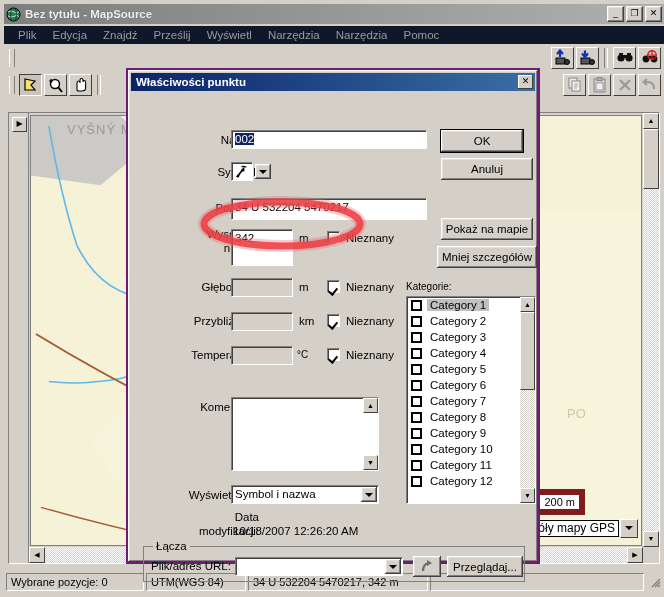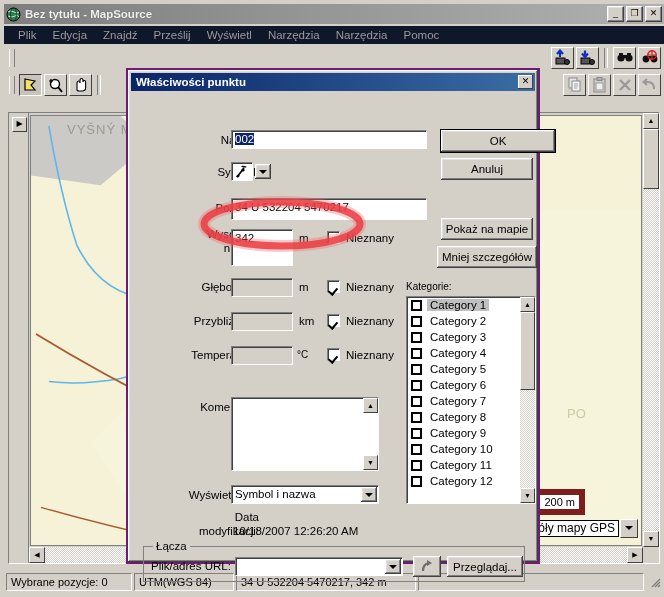--- a/index.html
+++ b/index.html
@@ -318,21 +318,21 @@
     </div>
 
     <div class="hscroll">
       <div class="sbtn" style="left:0;bottom:0;">◀</div>
       <div class="sthumb" style="left:330px;bottom:0;width:40px;height:16px;"></div>
       <div class="sbtn" style="right:0;bottom:0;">▶</div>
     </div>
   </div>
 
   <div class="statusbar">
-    <span class="sbcell" style="width:126px;">Wybrane pozycje: 0</span>
+    <span class="sbcell" style="width:138px;">Wybrane pozycje: 0</span>
     <span class="sbcell" style="width:100px;">UTM(WGS 84)</span>
     <span class="sbcell" style="width:180px;">34 U 532204 5470217, 342 m</span>
     <span class="sbcell" style="flex:1;"></span>
     <span class="sbgrip">
       <svg width="14" height="14" viewBox="0 0 14 14">
           <path d="M12 4 L4 12 M12 7 L7 12 M12 10 L10 12" stroke="#808080" stroke-width="1.4"></path>
         </svg>
     </span>
   </div>
 
@@ -401,21 +401,21 @@
       <span class="lbl" style="left:2px;top:395px;width:126px;">Wyświetlanie:</span>
       <span class="ti" style="left:100px;top:391px;width:148px;height:19px;">Symbol i nazwa</span>
       <span class="dropbtn" style="left:230px;top:393px;">
           <span class="tri-d"></span>
         </span>
 
       <span class="lbl" style="left:20px;top:417px;width:108px;">Data</span>
       <span class="lbl" style="left:10px;top:431px;width:118px;">modyfikacji:</span>
       <span style="position:absolute;left:102px;top:431px;font-size:11.5px;">10/18/2007 12:26:20 AM</span>
 
-      <div class="btn def" style="left:310px;top:36px;width:114px;height:22px;">OK</div>
+      <div class="btn def" style="left:310px;top:36px;width:82px;height:22px;">OK</div>
       <div class="btn" style="left:310px;top:64px;width:92px;height:22px;">Anuluj</div>
       <div class="btn" style="left:310px;top:124px;width:92px;height:22px;">Pokaż na mapie</div>
       <div class="btn" style="left:306px;top:152px;width:100px;height:22px;">Mniej szczegółów</div>
 
       <span style="position:absolute;left:275px;top:187px;font-size:10px;">Kategorie:</span>
       <div class="catlist" style="left:275px;top:202px;width:130px;height:208px;">
         <div class="catrow selrow">
             <span class="box"></span>
             <span class="txt">Category 1</span>
           </div>

